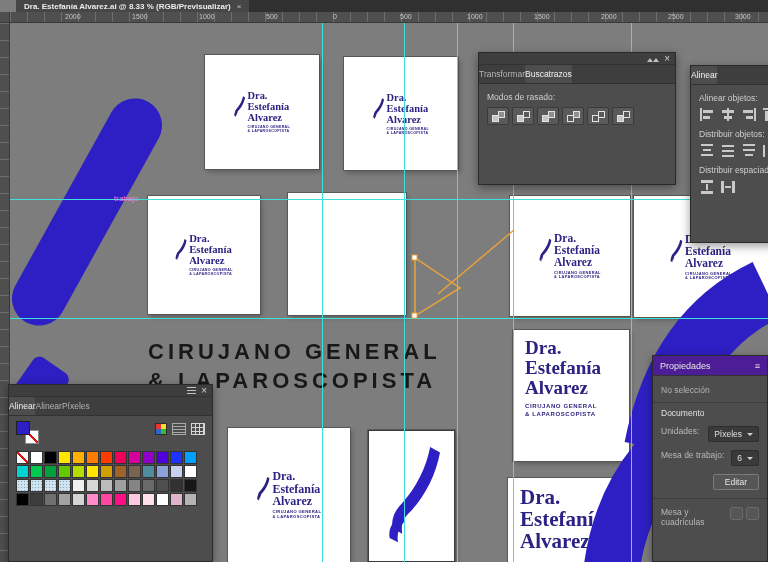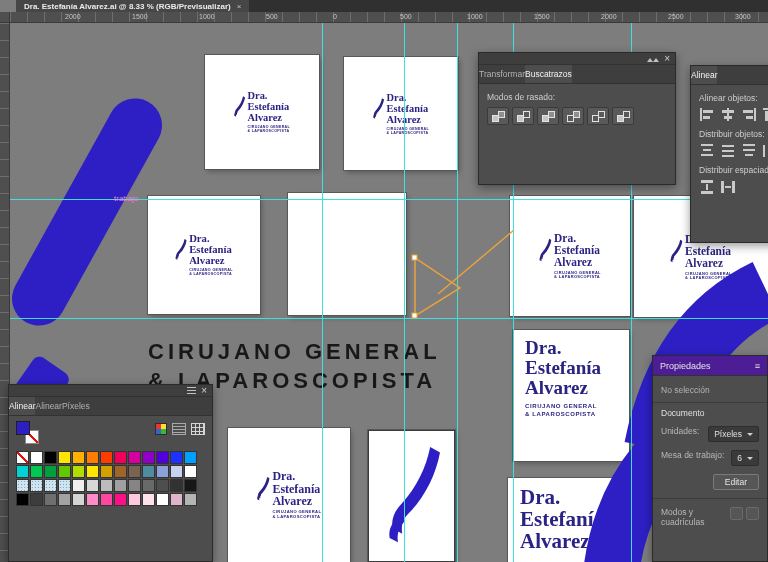--- a/index.html
+++ b/index.html
@@ -502,21 +502,21 @@
         <span class="props-dd">
           <span>6</span>
           <i class="caret"></i>
         </span>
       </div>
       <div class="props-row right">
         <button class="edit-btn">Editar</button>
       </div>
       <hr class="props-hr">
       <div class="props-row">
-        <span>Modos y cuadrículas</span>
+        <span>Mesa y cuadrículas</span>
         <span class="mini-btns">
           <span class="mini-btn"></span>
           <span class="mini-btn"></span>
         </span>
       </div>
     </div>
   </div>
 
 </div>
 

